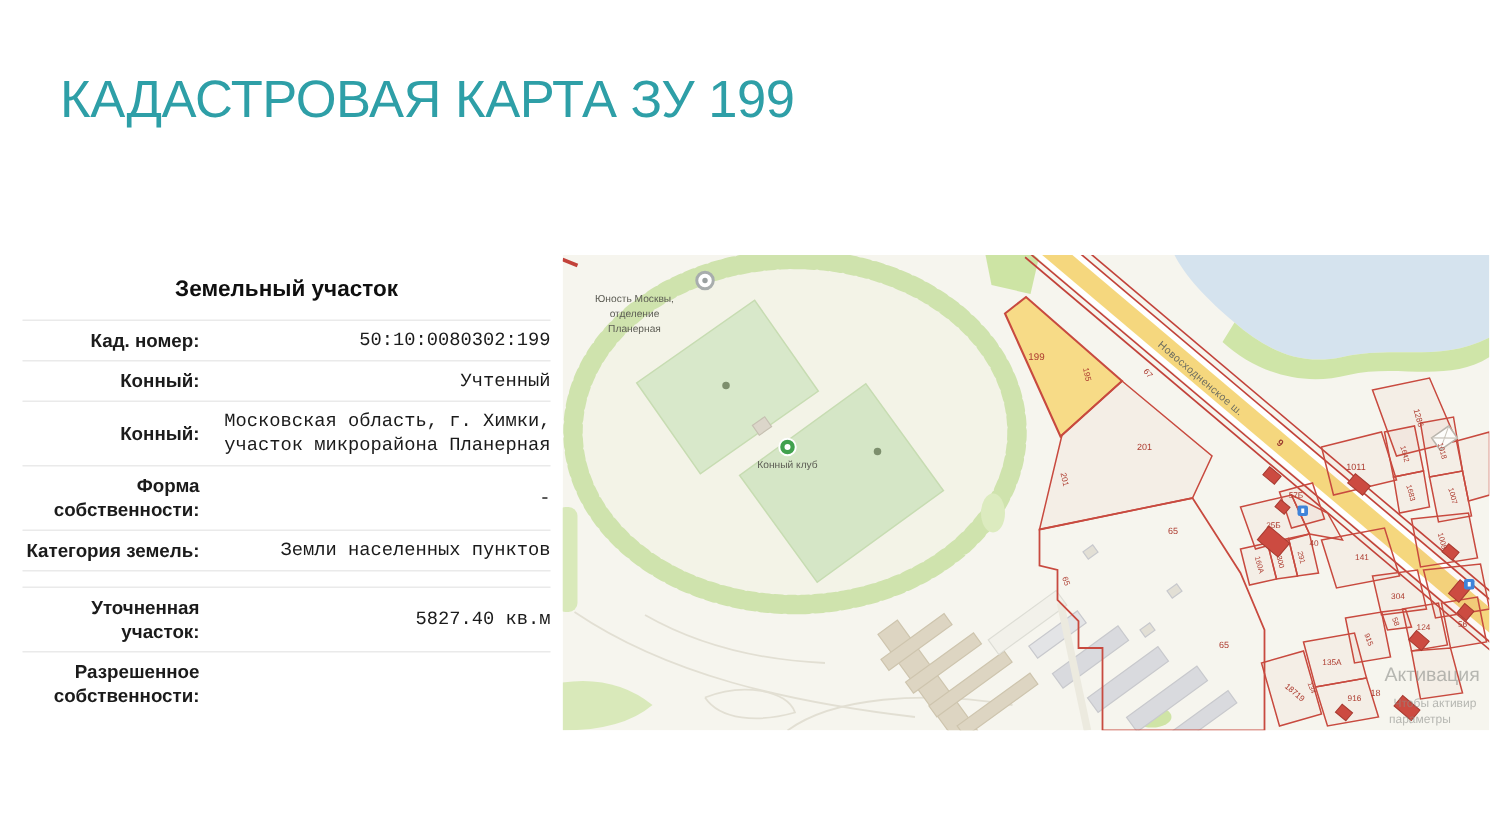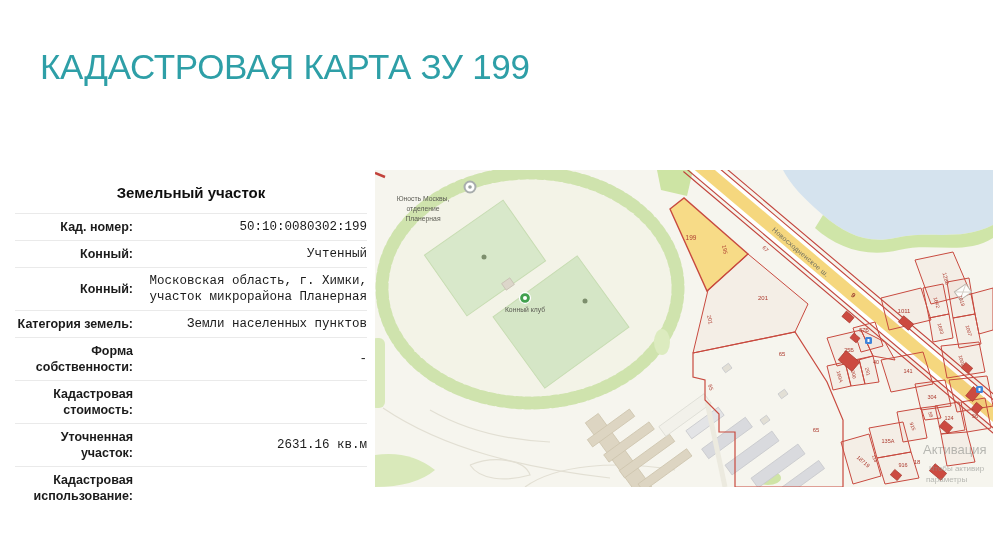--- a/index.html
+++ b/index.html
@@ -36,36 +36,35 @@
     </div>
     <div class="row">
       <div class="lbl">Конный:</div>
       <div class="val">Учтенный</div>
     </div>
     <div class="row">
       <div class="lbl">Конный:</div>
       <div class="val">Московская область, г. Химки, участок микрорайона Планерная</div>
     </div>
     <div class="row">
+      <div class="lbl">Форма собственности:</div>
+      <div class="val">-</div>
+    </div>
+    <div class="row">
       <div class="lbl">Категория земель:</div>
       <div class="val">Земли населенных пунктов</div>
     </div>
     <div class="row">
-      <div class="lbl">Форма собственности:</div>
-      <div class="val">-</div>
-    </div>
-    <div class="row">
-      <div class="lbl">Кадастровая стоимость:</div>
     </div>
     <div class="row">
       <div class="lbl">Уточненная участок:</div>
-      <div class="val">2631.16 кв.м</div>
-    </div>
-    <div class="row">
-      <div class="lbl">Кадастровая использование:</div>
+      <div class="val">5827.40 кв.м</div>
+    </div>
+    <div class="row">
+      <div class="lbl">Разрешенное собственности:</div>
     </div>
   </div>
 
   <div class="map">
   <svg width="618" height="317" viewBox="0 0 618 317" xmlns="http://www.w3.org/2000/svg">
 
     <rect x="0" y="0" width="618" height="317" fill="#f6f5ee"></rect>
 
     <ellipse cx="155" cy="118" rx="148" ry="115" fill="#f3f3e7" stroke="#cfe3ad" stroke-width="13" stroke-dasharray="5 4" stroke-linecap="round"></ellipse>
 

